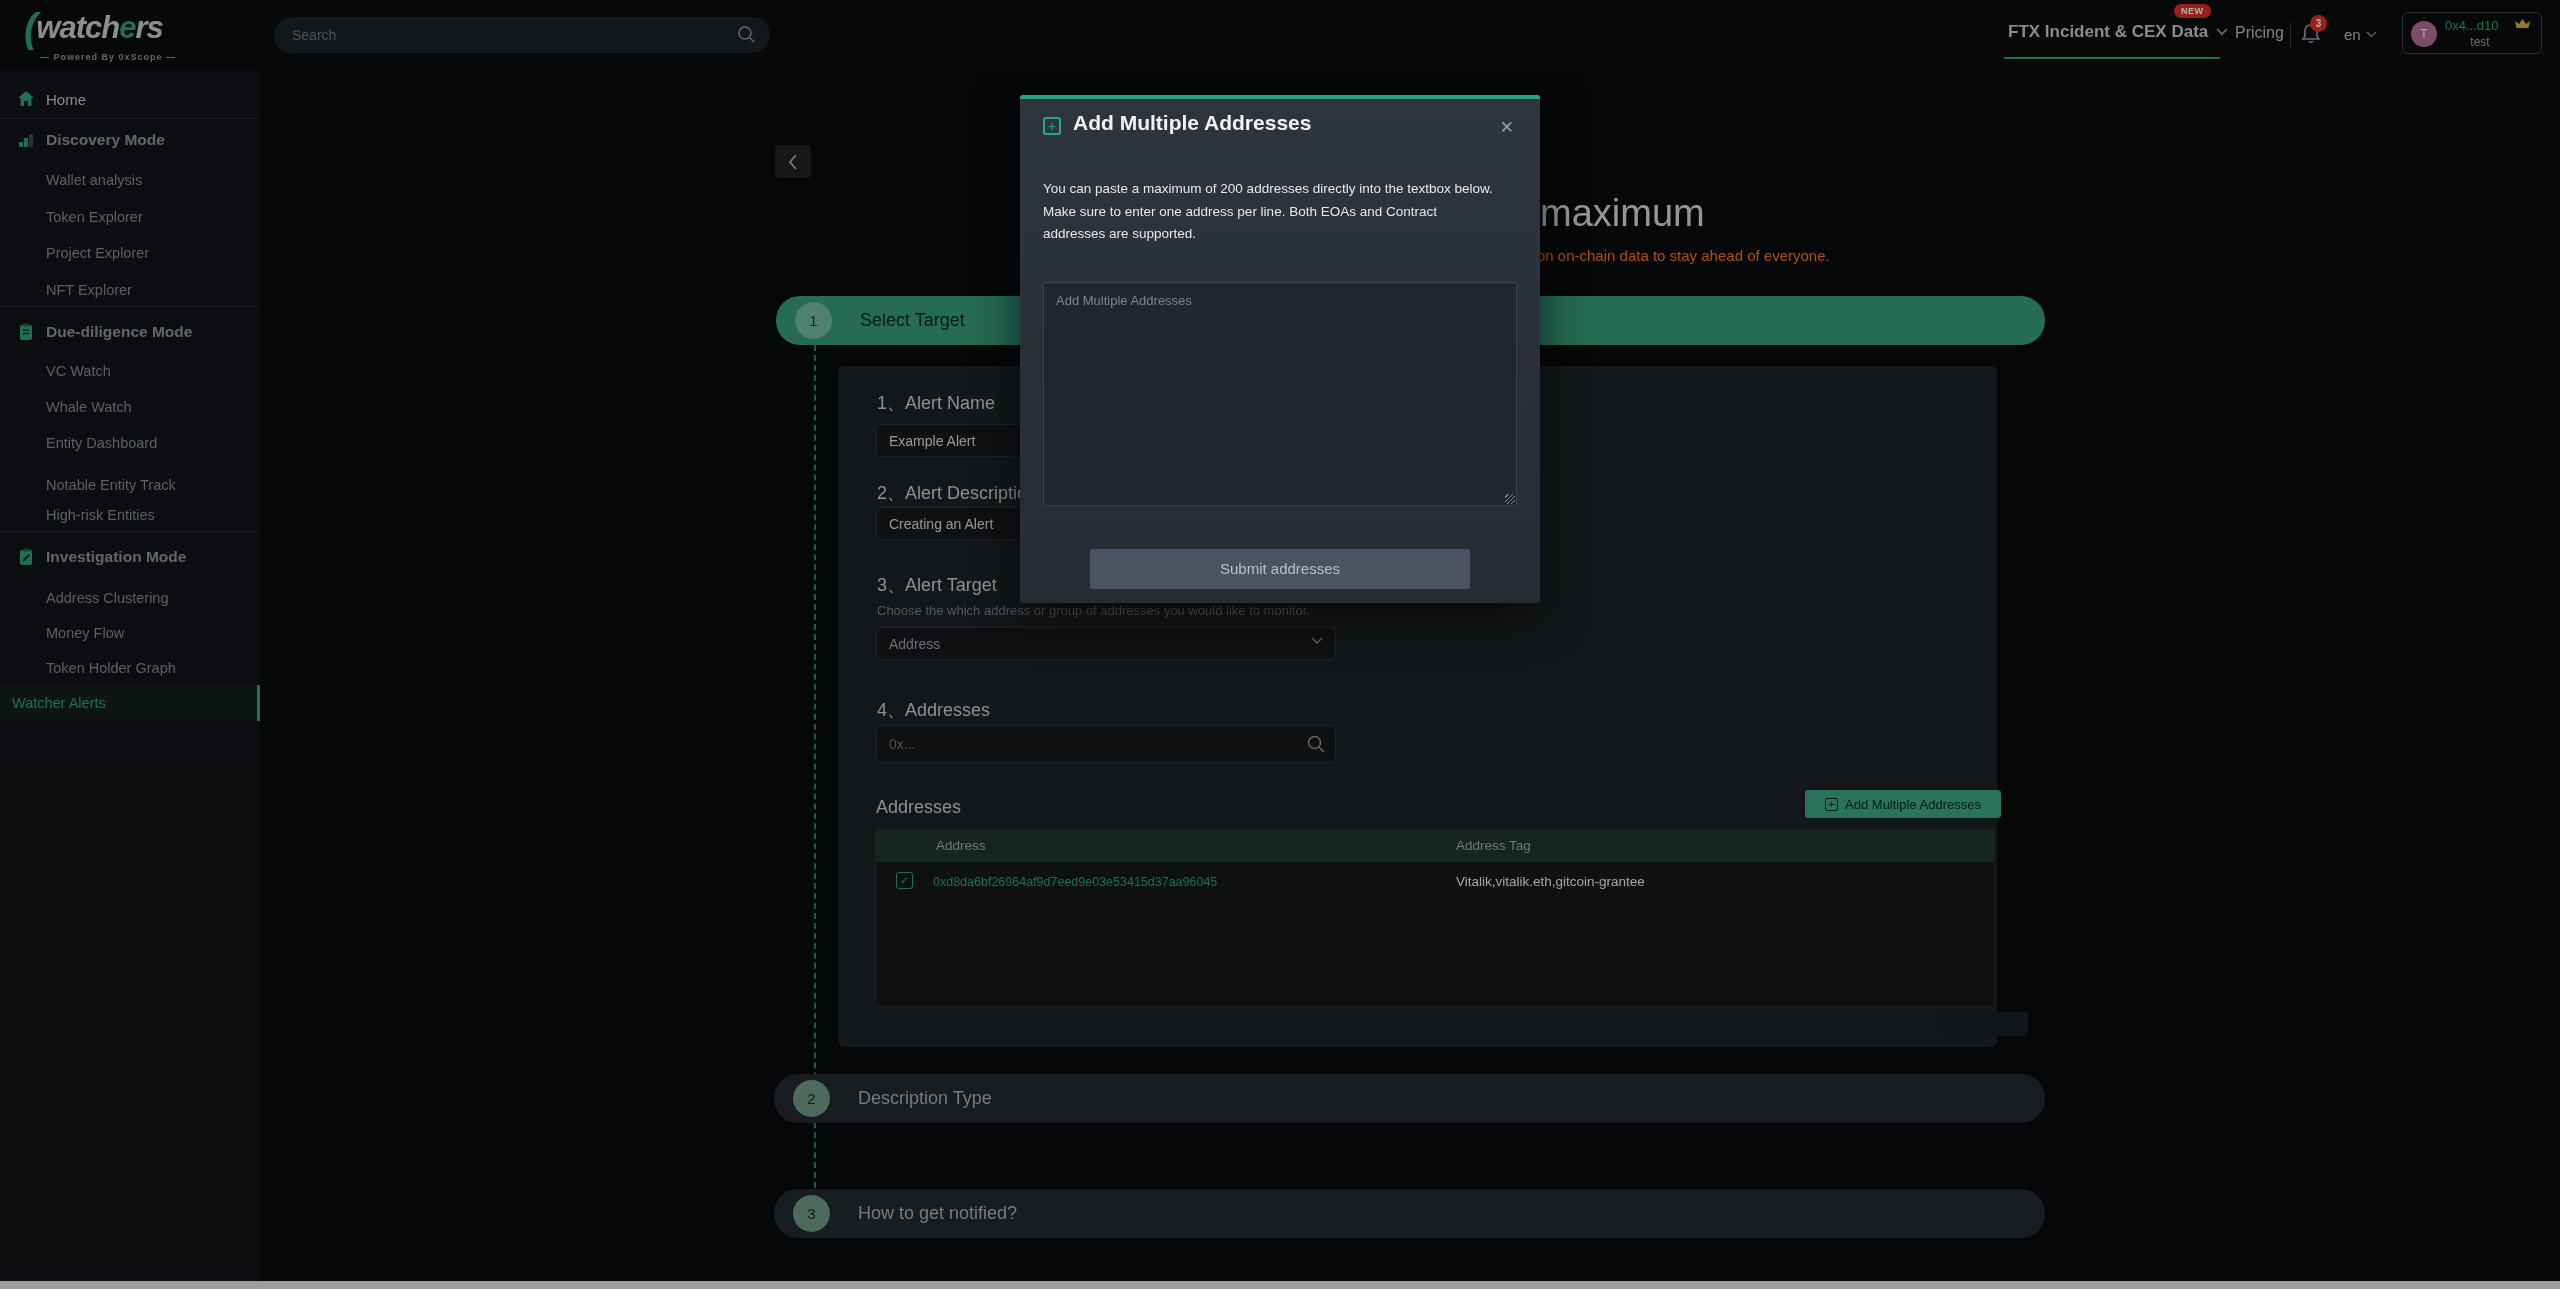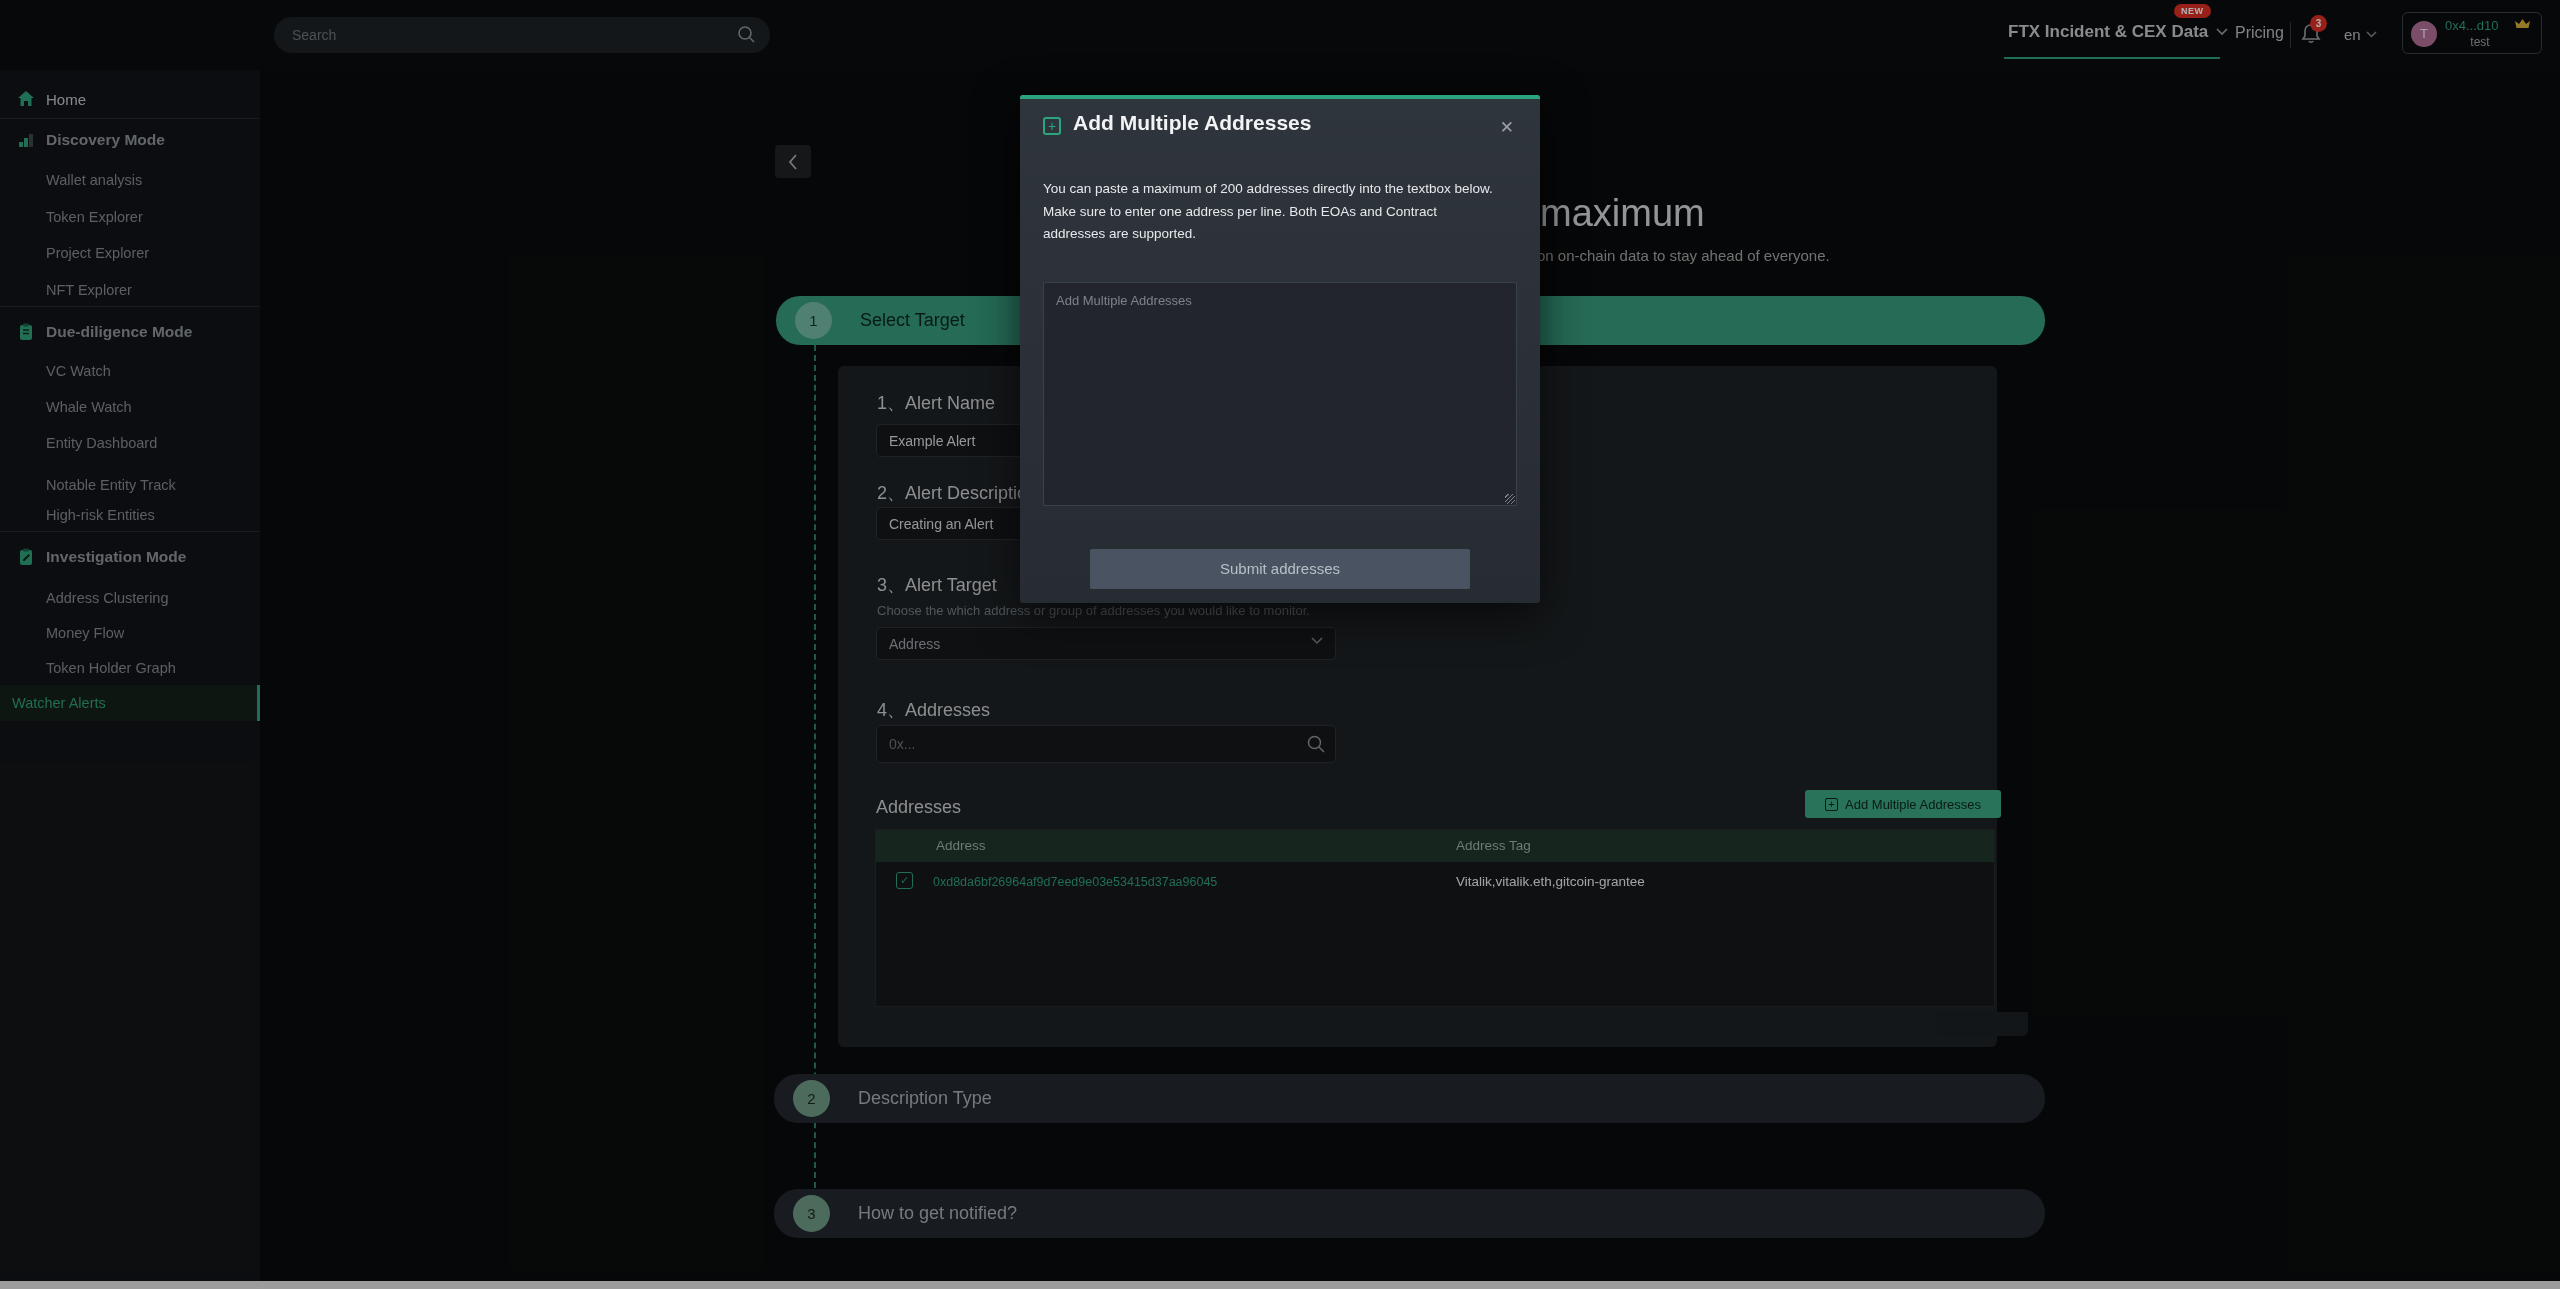--- a/index.html
+++ b/index.html
@@ -39,21 +39,21 @@
   .side-row { position:absolute; left:0; width:260px; height:30px; display:flex; align-items:center; padding-left:46px; font-size:14.5px; color:#83898f; cursor:default; }
   .side-row .sicon { position:absolute; left:16px; top:5px; width:20px; height:20px; color:#2f9e77; }
   .side-home { color:#bfc4c8; font-size:15px; }
   .side-head { color:#8d9399; font-weight:bold; font-size:15.5px; }
   .side-div { position:absolute; left:0; width:260px; height:1px; background:#24272b; }
   .side-active { color:#2f9e77; background:#15201b; border-right:3px solid #2f9e77; height:36px; }
 
   
   .back-btn { position:absolute; left:775px; top:145px; width:36px; height:33px; background:#1f2225; border-radius:4px; color:#aab0b5; display:flex; align-items:center; justify-content:center; }
   .page-title { position:absolute; left:1540px; top:192px; font-size:38px; font-weight:500; color:#d4d6d8; }
-  .page-subtitle { position:absolute; left:1537px; top:247px; font-size:15px; color:#a3a3a3; }
+  .page-subtitle { position:absolute; left:1537px; top:247px; font-size:15px; color:#f97316; }
 
   .dash-line { position:absolute; left:814px; top:345px; height:853px; width:0; border-left:2px dashed #2f7f66; }
 
   .stepbar { position:absolute; left:774px; width:1271px; height:49px; border-radius:24px; }
   .stepbar .scircle { position:absolute; left:19px; top:6px; width:37px; height:37px; border-radius:50%; text-align:center; line-height:37px; font-size:15px; }
   .stepbar .slabel { position:absolute; left:84px; top:14px; font-size:18px; }
   .step1 { top:296px; left:776px; width:1269px; background:#359a7c; }
   .step1 .scircle { background:rgba(255,255,255,.30); color:#14352a; }
   .step1 .slabel { color:#0e241c; }
   .step23 { background:#23282e; }
@@ -106,20 +106,24 @@
   .hscroll { position:absolute; left:0; bottom:0; width:2560px; height:8px; background:#9c9c9c; z-index:70; }
 
   svg { display:block; }
 </style>
 </head>
 <body>
 
 <div id="screen">
 
   <div class="topbar">
+    <div class="logo">
+      <div class="logo-line"><span class="logo-paren">(</span><span class="logo-grey">watch</span><span class="logo-green">e</span><span class="logo-grey">rs</span></div>
+      <div class="logo-sub">— Powered By 0xScope —</div>
+    </div>
     <div class="searchbar">
       <input type="text" placeholder="Search" style="">
       <span class="mag">
         <svg width="19" height="19" viewBox="0 0 19 19">
             <circle cx="8" cy="8" r="6" fill="none" stroke="currentColor" stroke-width="1.6"></circle>
             <line x1="12.5" y1="12.5" x2="17" y2="17" stroke="currentColor" stroke-width="1.6"></line>
           </svg>
       </span>
     </div>
     <div class="nav-data">

